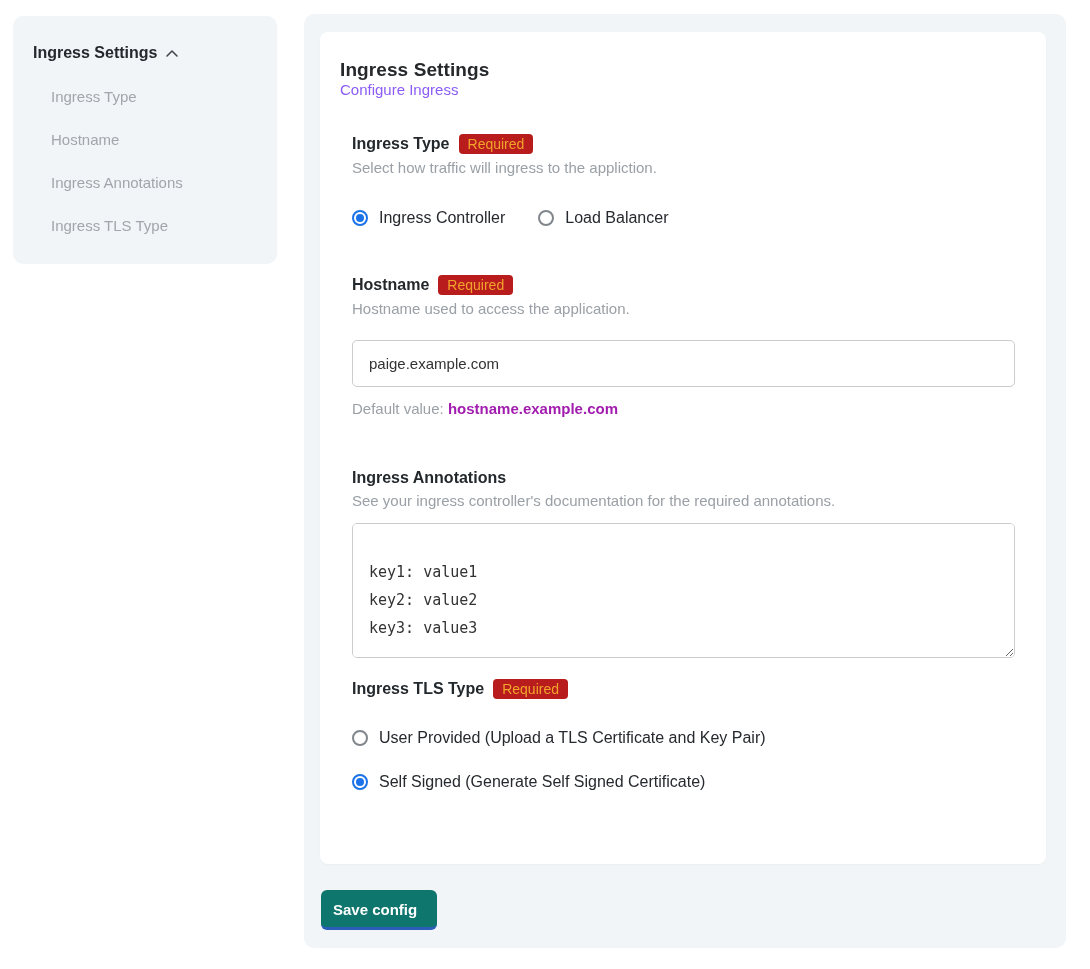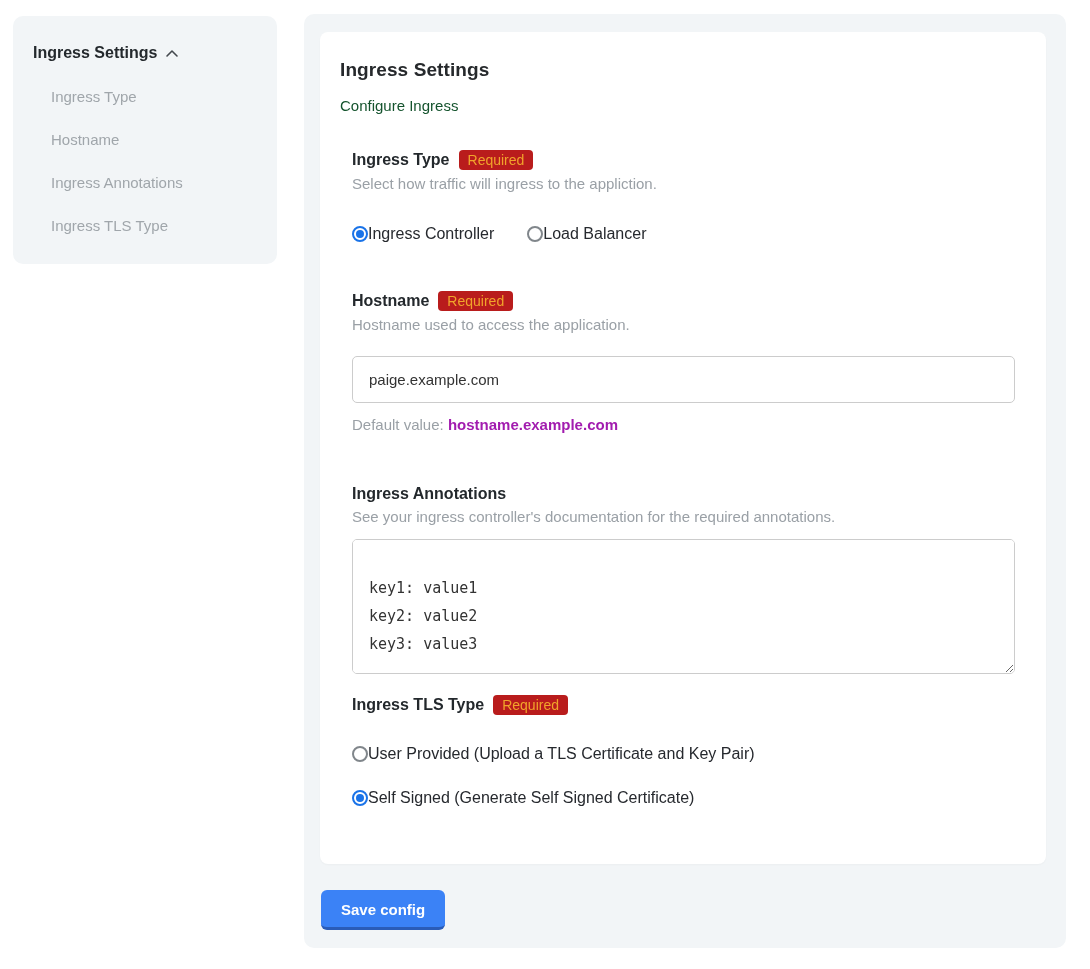--- a/index.html
+++ b/index.html
@@ -39,42 +39,42 @@
     padding: 18px 16px 0 16px;
   }
   .card {
     width: 726px; height: 832px;
     background: #ffffff;
     border-radius: 8px;
     box-shadow: 0 1px 2px rgba(0,0,0,0.03);
     padding: 27px 31px 0 20px;
   }
   .card-title { font-size: 19px; font-weight: bold; color: #26292c; letter-spacing: 0.1px; }
-  .card-subtitle { margin-top: 16px; font-size: 15px; color: #14532d; }
+  .card-subtitle { font-size: 15px; color: #8b5cf6; }
 
   .section { margin-left: 12px; }
   .sec-ingress-type { margin-top: 36px; }
   .sec-hostname { margin-top: 48px; }
   .sec-annotations { margin-top: 52px; }
   .sec-tls { margin-top: 21px; }
 
   .section-heading { display: flex; align-items: center; gap: 9px; }
   .section-label { font-size: 16px; font-weight: bold; color: #23282c; }
   .required-badge {
     background: #b91c1c; color: #f1a42b;
     font-size: 14px; padding: 2px 9px;
     border-radius: 4px;
   }
   .section-desc { margin-top: 5px; font-size: 15px; color: #9aa0a6; }
 
   
   .radio-row-inline { display: flex; align-items: center; gap: 33px; margin-top: 33px; }
   .radio-stack { margin-top: 30px; }
   .radio-stack .radio-option { margin-bottom: 26px; }
-  .radio-option { display: flex; align-items: center; cursor: pointer; }
+  .radio-option { display: flex; align-items: center; gap: 11px; cursor: pointer; }
   .radio-circle {
     width: 16px; height: 16px; border-radius: 50%;
     position: relative; flex: none;
   }
   .radio-circle.checked { border: 2px solid #1a73e8; }
   .radio-circle.checked::after {
     content: ""; position: absolute;
     left: 2px; top: 2px; width: 8px; height: 8px;
     border-radius: 50%; background: #1a73e8;
   }
@@ -105,28 +105,28 @@
     font-family: "DejaVu Sans Mono", "Liberation Mono", monospace;
     font-size: 15px; line-height: 28px; color: #333333;
     resize: both; outline: none;
     background: #ffffff;
   }
 
   
   .save-button {
     margin: 26px 0 0 1px;
     display: inline-block;
-    background: #3b82f6;
+    background: #0f766e;
     border: none;
     border-bottom: 3px solid #2a5cb8;
     border-radius: 6px;
     color: #ffffff;
     font-size: 15px; font-weight: bold;
     font-family: "Liberation Sans", sans-serif;
-    padding: 11px 20px 9px 20px;
+    padding: 11px 20px 9px 12px;
     cursor: pointer;
   }
 </style>
 </head>
 <body>
 
 <nav class="sidebar">
   <div class="sidebar-header">
     <span class="sidebar-title">Ingress Settings</span>
     <span class="chevron-up">

